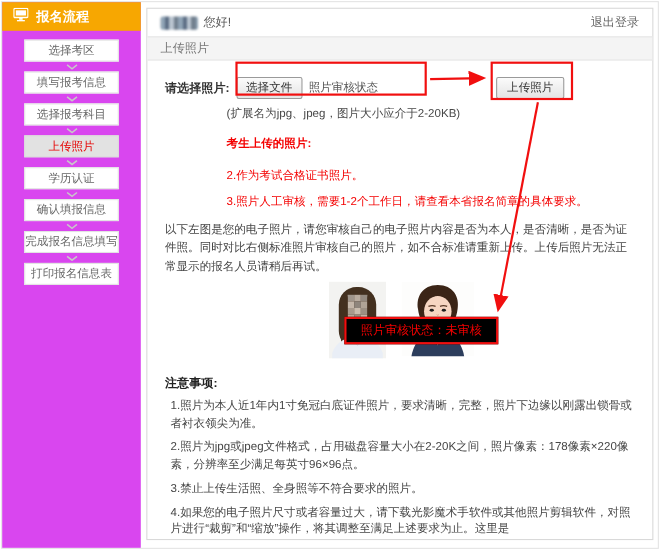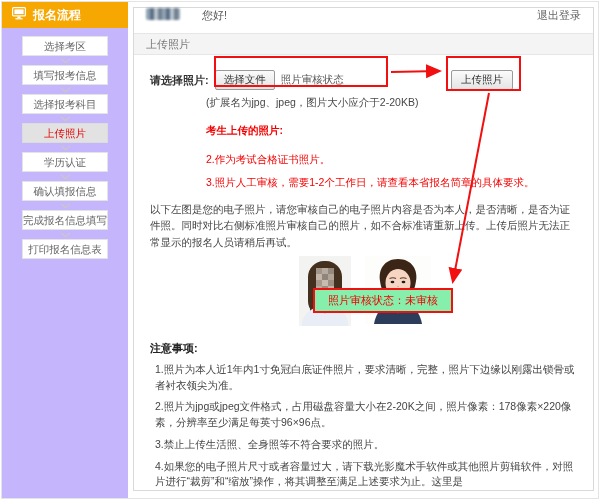--- a/index.html
+++ b/index.html
@@ -1,30 +1,30 @@
 <!DOCTYPE html>
 <html><head>
 <meta charset="utf-8">
 <style>
   * { margin:0; padding:0; box-sizing:border-box; }
   html,body { width:600px; height:500px; }
   body { position:relative; background:#fff; font-family:"Liberation Sans",sans-serif; font-size:10.5px; color:#444; overflow:hidden; }
   .frame { position:absolute; inset:1px; border:1px solid #e4e4e4; }
 
   
-  .sidebar { position:absolute; left:2px; top:2px; bottom:2px; width:126px; background:#c4b5fd; }
+  .sidebar { position:absolute; left:2px; top:2px; bottom:2px; width:126px; background:#d946ef; }
   .sidebar-header { height:26px; background:#f7a701; color:#fff; display:flex; align-items:center; gap:7px; padding-left:10px; font-size:12px; font-weight:bold; }
   .steps { padding-top:8px; }
   .step { display:block; width:86px; height:20px; line-height:18px; margin:0 auto; background:#fff; border:1px solid #e3e3e3; text-align:center; font-size:10.5px; color:#666; cursor:pointer; }
   .step.active { background:#e2e2e2; color:#e60000; border-color:#dcdcdc; }
   .chev { height:9px; display:flex; justify-content:center; align-items:center; }
 
   
   .panel { position:absolute; left:133px; top:7px; width:461px; height:484px; background:#fff; border:1px solid #d9d9d9; }
-  .greet-row { height:25px; display:flex; align-items:flex-start; padding:0 12px;gap:17px; }
+  .greet-row { height:25px; display:flex; align-items:center; padding:0 12px; }
   .redacted { display:inline-block; width:34px; height:12px; margin-right:5px; border-radius:2px;
               background:repeating-linear-gradient(90deg,#8fa3b5 0 4px,#5d6f85 4px 8px,#b9c4cf 8px 12px,#72808f 12px 16px);
               filter:blur(1.2px); }
   .greet-text { color:#555; font-size:11px; }
   .logout { margin-left:auto; color:#666; font-size:11px; text-decoration:none; cursor:pointer; }
   .section-bar { height:22px; line-height:21px; background:#f4f4f4; border-top:1px solid #e6e6e6; border-bottom:1px solid #e6e6e6; padding-left:12px; color:#777; font-size:11px; }
   .content { padding:6px 14px 0 16px; }
 
   .form-row { display:flex; align-items:center; height:26px; margin-top:6px;justify-content:space-between; }
   .form-label { font-weight:bold; color:#333; font-size:11px; }
@@ -36,21 +36,21 @@
 
   .red-block { margin:14px 0 0 56px; color:#f40000; }
   .red-block .rb-title { font-weight:bold; margin-bottom:15px; }
   .red-block p { margin:9px 0; }
 
   .intro { margin-top:11px; line-height:1.55; color:#454545; }
 
   .photos { display:flex; justify-content:center; gap:14px; margin-top:6px; }
   .photo { display:block; }
 
-  .status-box { position:absolute; left:313px; top:288px; border:2px solid #f10f0f; color:#f40000; font-size:11px; padding:3px 13px; background:#86efac; white-space:nowrap; }
+  .status-box { position:absolute; left:313px; top:288px; border:2px solid #f10f0f; color:#f40000; font-size:11px; padding:3px 13px; background:#000000; white-space:nowrap; }
 
   .notes { margin-top:15px; color:#454545; }
   .notes-title { font-weight:bold; color:#222; margin-bottom:5px; font-size:11px; }
   .notes p { margin:6px 0; line-height:1.5; padding-left:5px; }
 
   
   .ann { position:absolute; border:2px solid #f10f0f; pointer-events:none; }
   .ann-file { left:214px; top:56px; width:174px; height:31px; }
   .ann-upload { left:446px; top:56px; width:75px; height:35px; }
   .arrows { position:absolute; left:0; top:0; width:600px; height:500px; pointer-events:none; }

